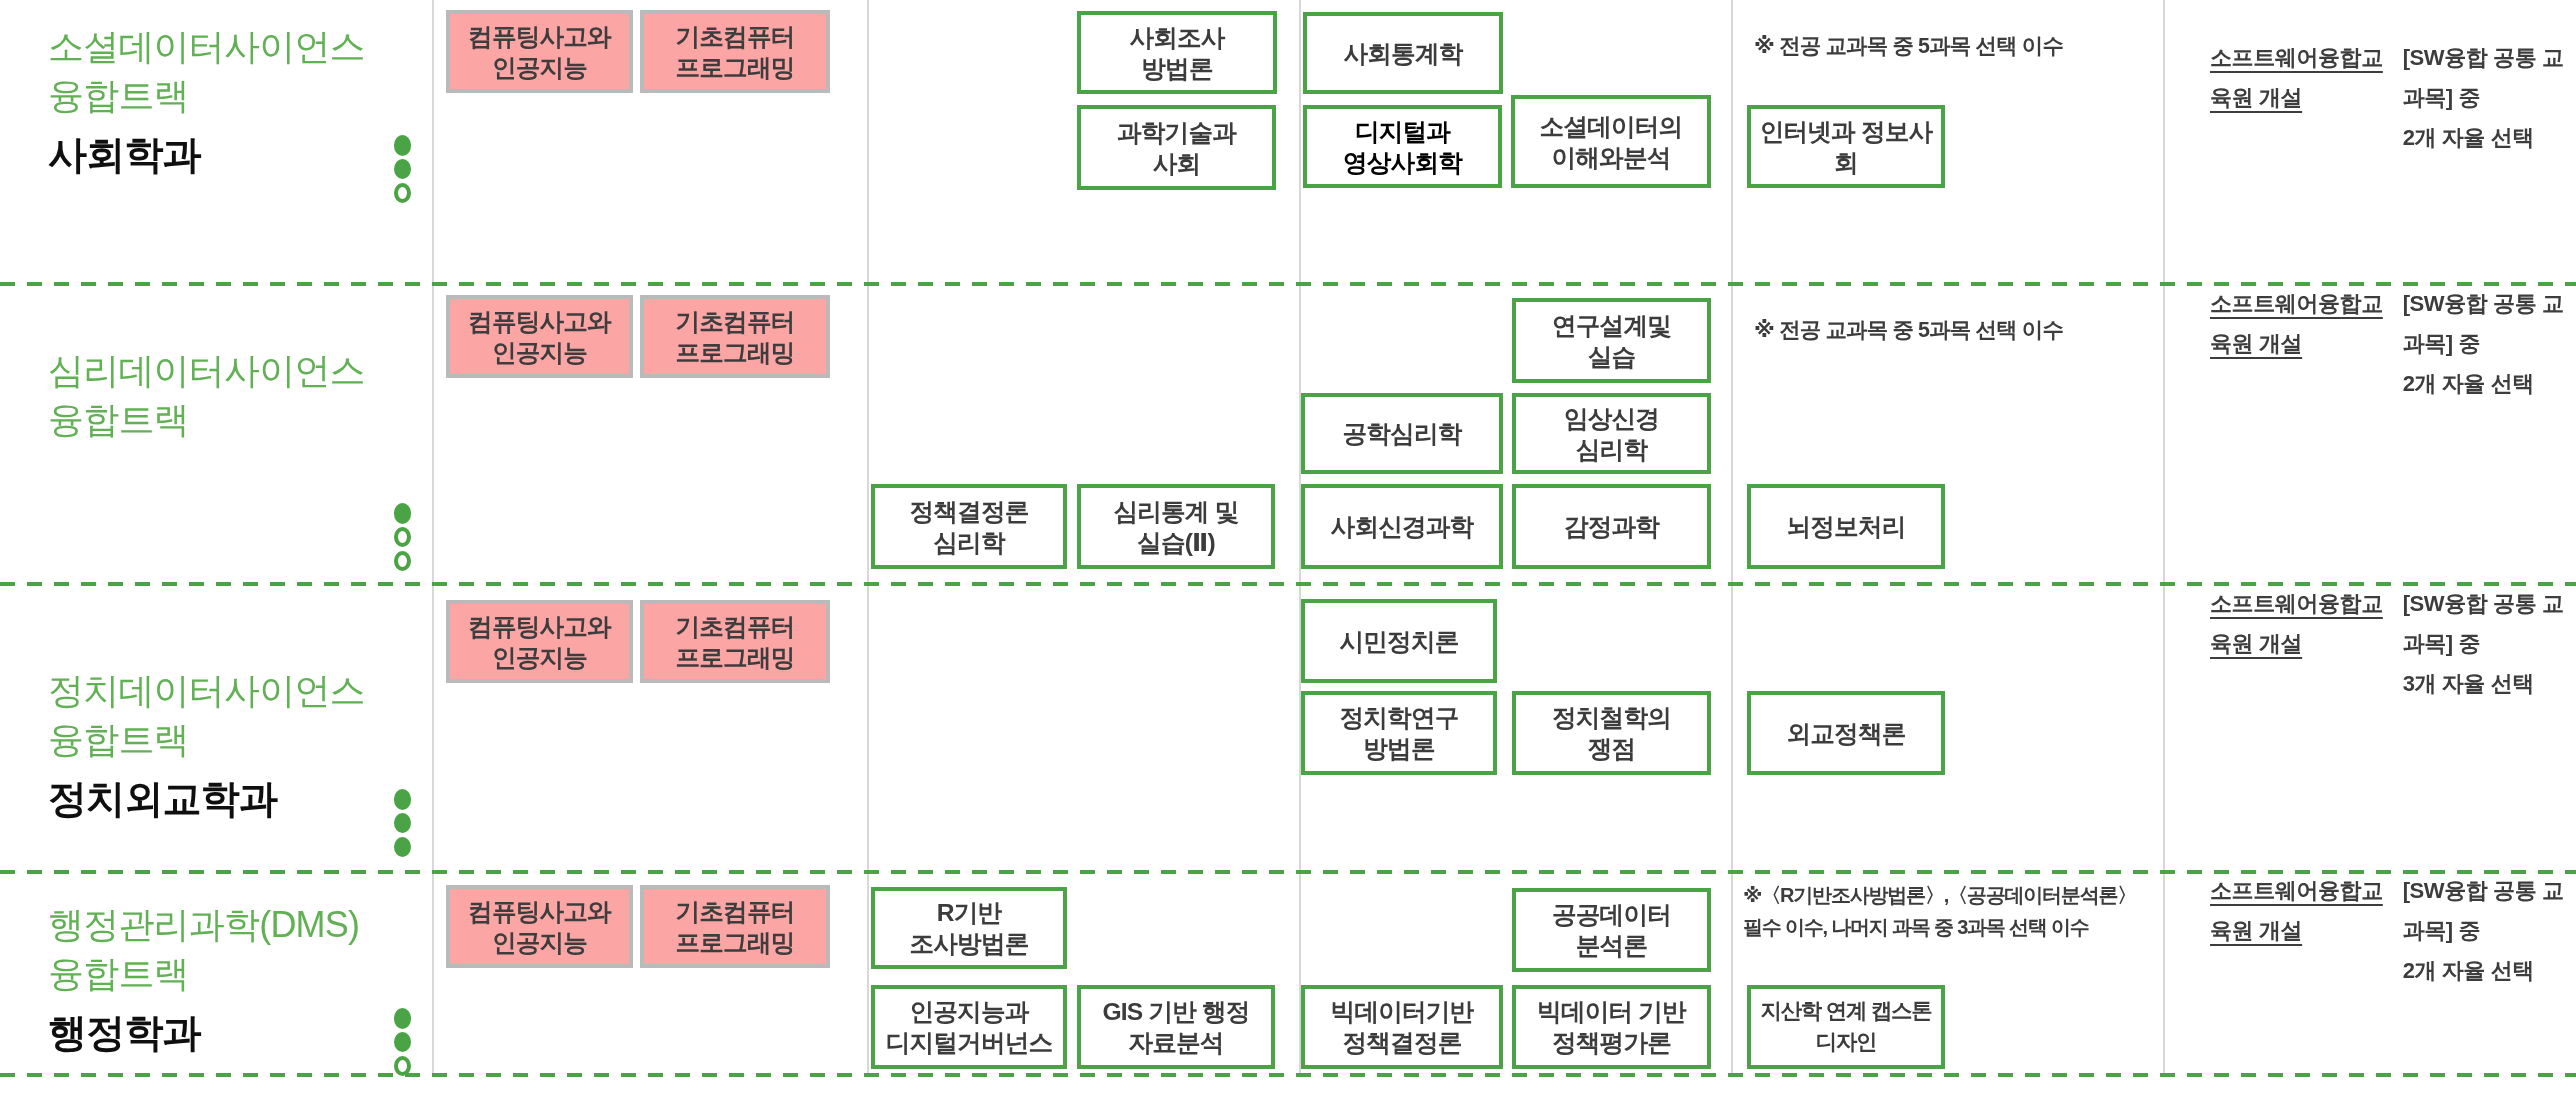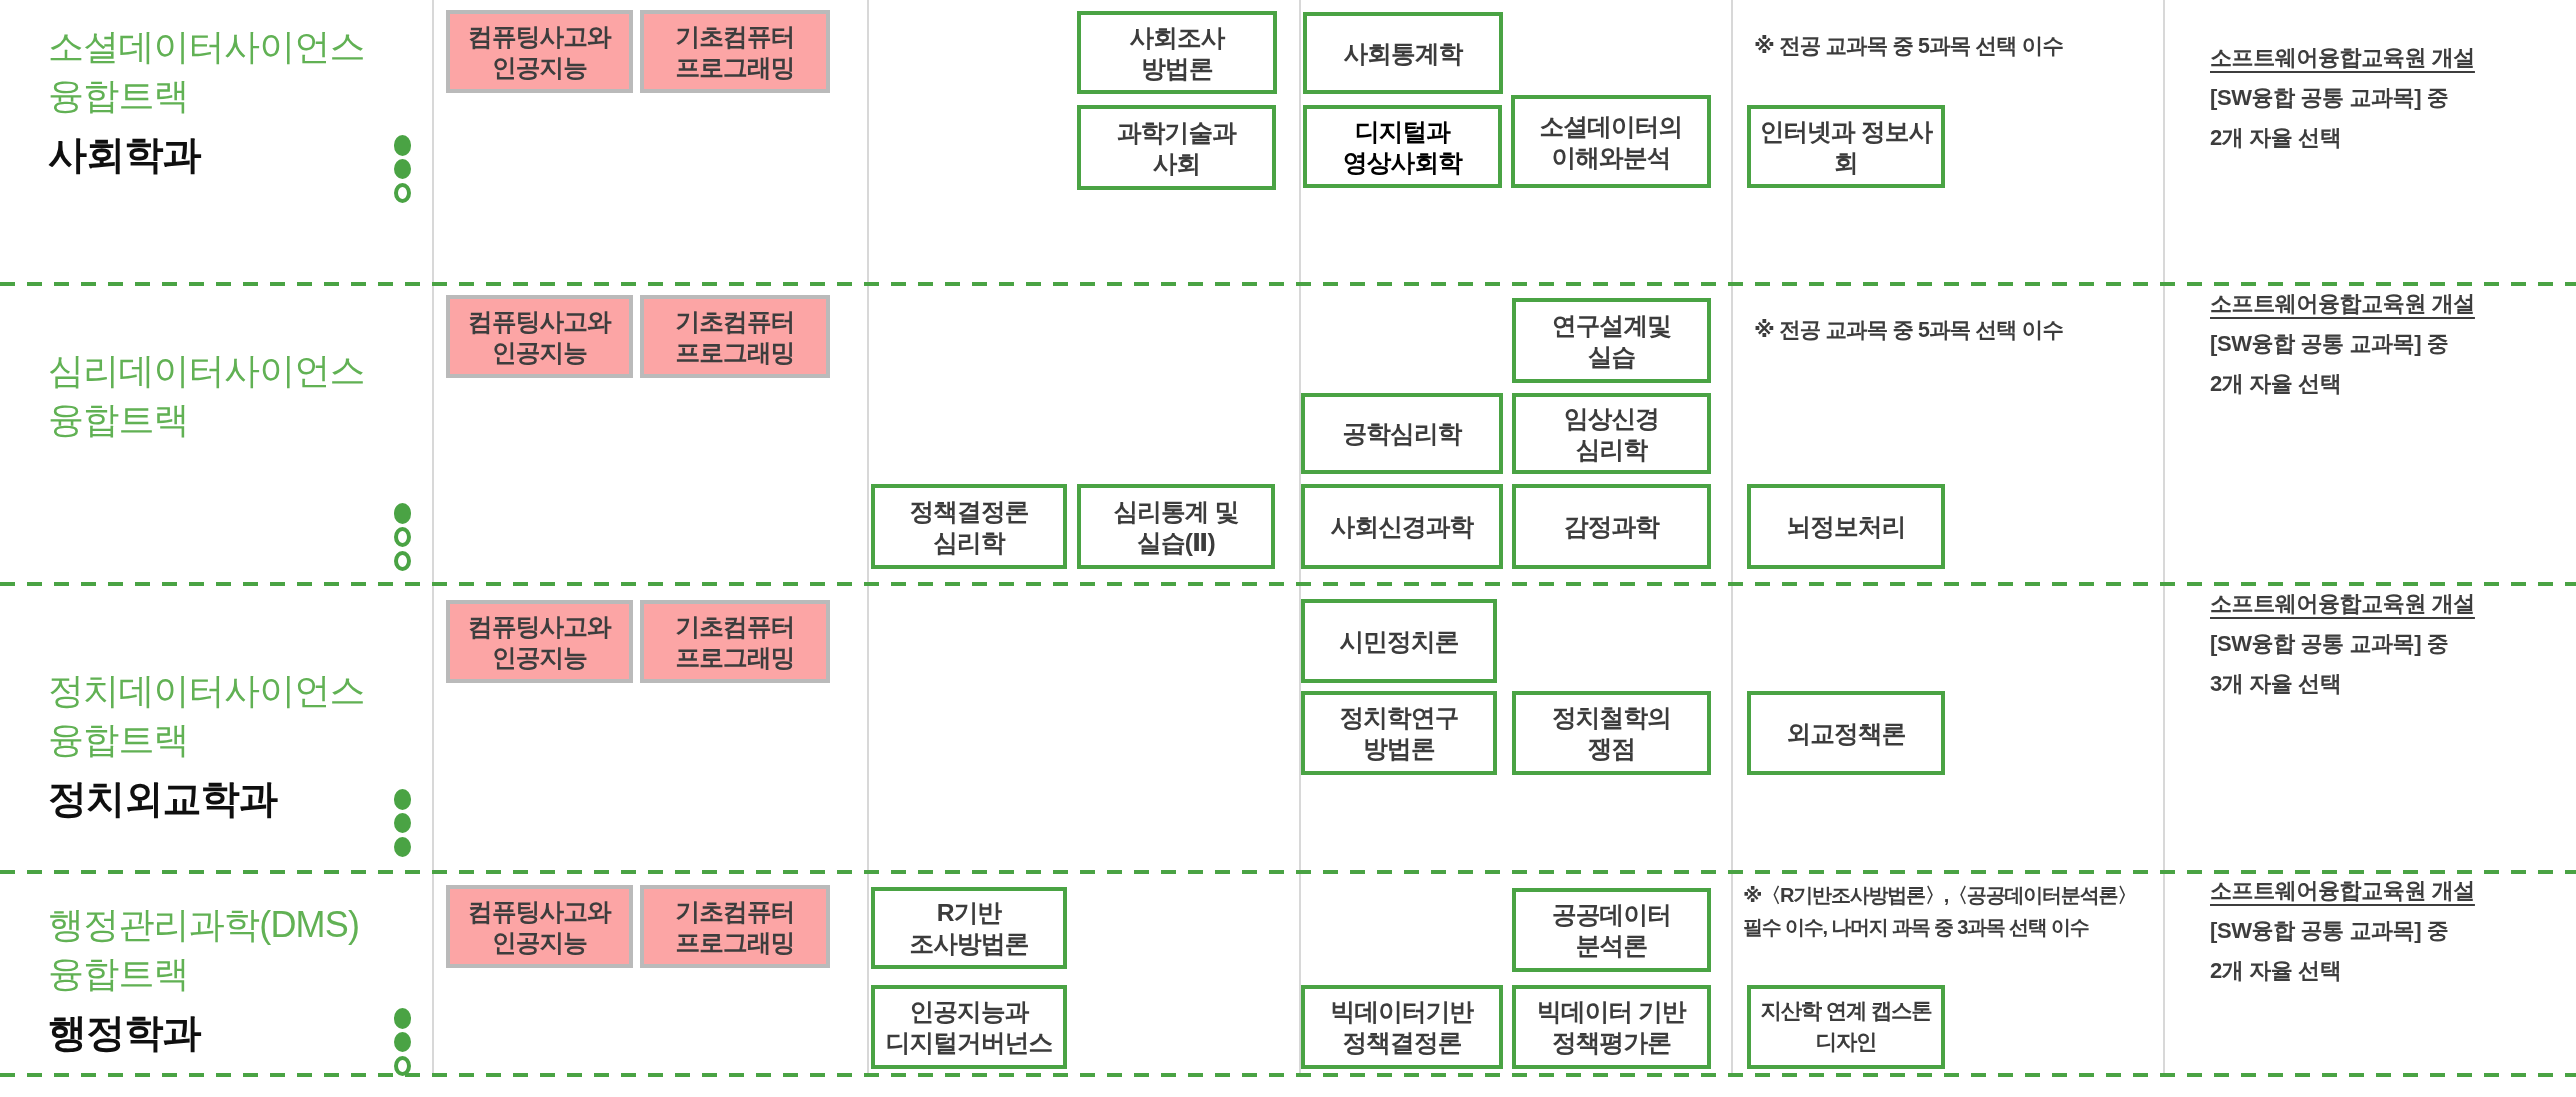--- a/index.html
+++ b/index.html
@@ -33,21 +33,21 @@
   .cbox-label.tight{font-size:21.4px;letter-spacing:-1.2px;}
   .gbox{position:absolute;background:#fca5a5;border:4px solid #bababa;
     display:flex;align-items:center;justify-content:center;text-align:center;}
   .gbox-label{color:#3d3d3d;font-size:24.6px;line-height:31px;font-weight:700;
     white-space:pre-line;letter-spacing:-0.8px;}
   
   .note{position:absolute;color:var(--ink);font-size:21.4px;font-weight:600;
     letter-spacing:-0.8px;white-space:pre-line;line-height:32px;}
   .note.small{font-size:20px;letter-spacing:-1.2px;}
   
-  .sw-wrap{position:absolute;left:2210px;display:flex;flex-direction:column;justify-content:flex-start;}
+  .sw-wrap{position:absolute;left:2210px;display:flex;justify-content:flex-end;}
   .sw-line1{color:#3d3d3d;font-size:22px;line-height:40px;font-weight:600;letter-spacing:-0.4px;
     text-decoration:underline;text-decoration-thickness:2.4px;text-underline-offset:5.5px;}
   .sw-rest{color:#3d3d3d;font-size:22px;line-height:40px;font-weight:600;letter-spacing:-0.4px;white-space:pre-line;}
 </style>
 </head>
 <body>
 
 <div class="sheet">
 
   <div class="vline" style="left:432px"></div>
@@ -219,20 +219,24 @@
 프로그래밍</span>
       </div>
     <div class="cbox" style="left:871px;top:16px;width:196px;height:82px">
       <span class="cbox-label">R기반
 조사방법론</span>
       </div>
     <div class="cbox" style="left:871px;top:114px;width:196px;height:84px">
       <span class="cbox-label">인공지능과
 디지털거버넌스</span>
       </div>
+    <div class="cbox" style="left:1077px;top:114px;width:198px;height:84px">
+      <span class="cbox-label">GIS 기반 행정
+자료분석</span>
+      </div>
     <div class="cbox" style="left:1512px;top:16.6px;width:199px;height:84px">
       <span class="cbox-label">공공데이터
 분석론</span>
       </div>
     <div class="cbox" style="left:1301px;top:114px;width:202px;height:84px">
       <span class="cbox-label">빅데이터기반
 정책결정론</span>
       </div>
     <div class="cbox" style="left:1512px;top:114px;width:199px;height:84px">
       <span class="cbox-label">빅데이터 기반

